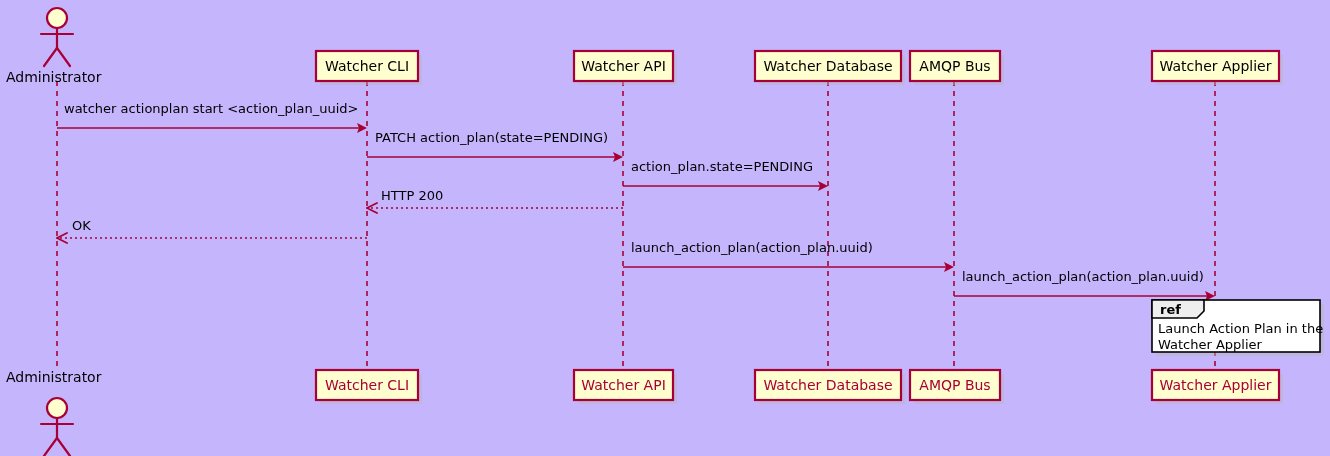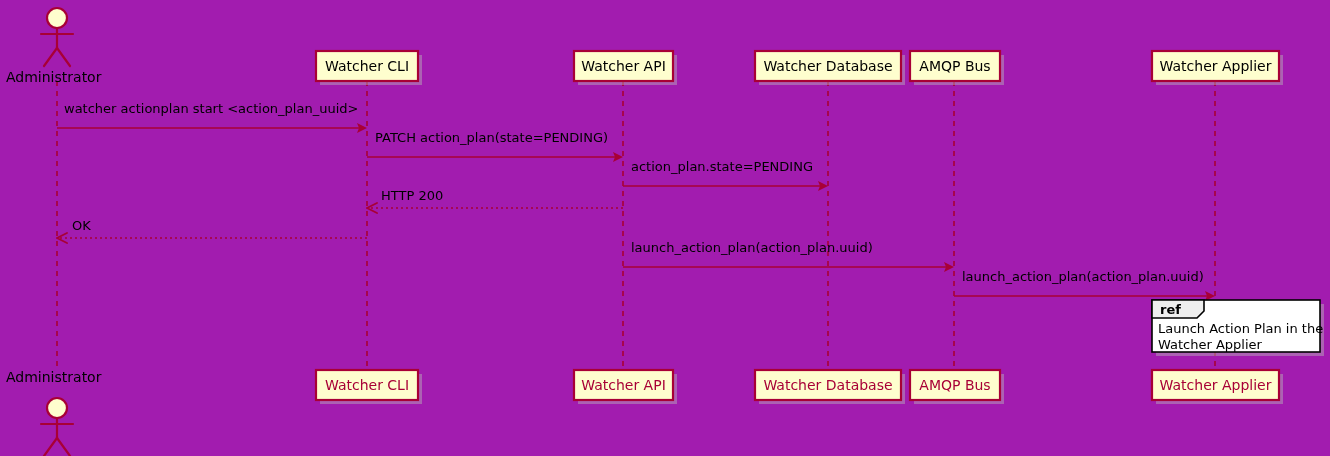--- a/index.html
+++ b/index.html
@@ -8,21 +8,21 @@
     background: #FFFFFF;
   }
   body {
     font-family: "DejaVu Sans", sans-serif;
   }
   #diagram-root {
     position: relative;
     width: 1330px;
     height: 456px;
     overflow: hidden;
-    background: #a21caf;
+    background: #c4b5fd;
   }
   #diagram-svg {
     position: absolute;
     top: 0;
     left: 0;
     width: 1330px;
     height: 456px;
   }
   .lifeline-dash {
     stroke: #A80036;

